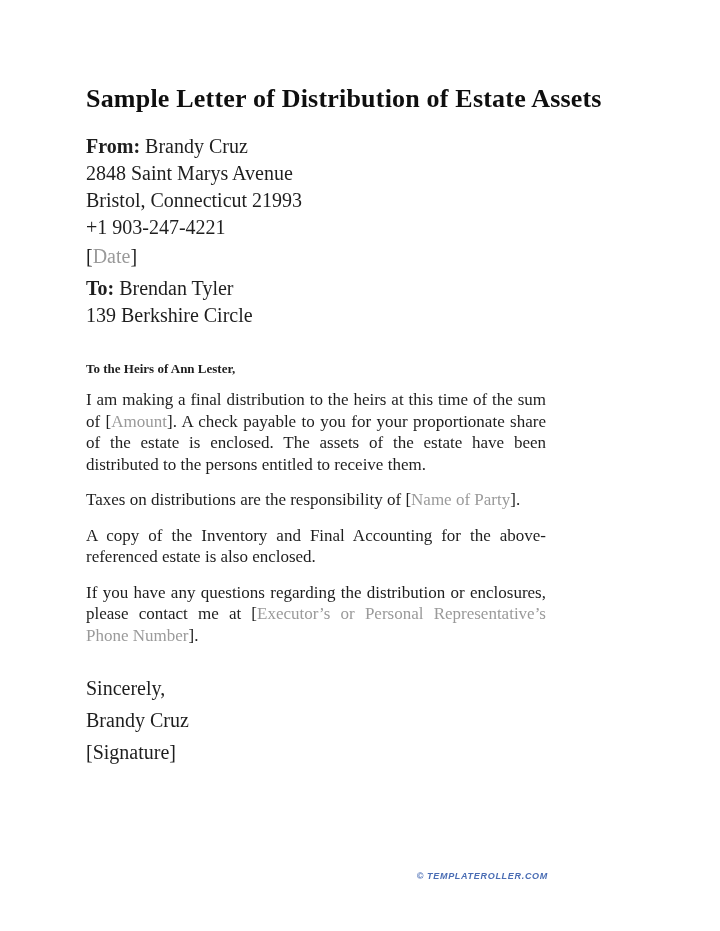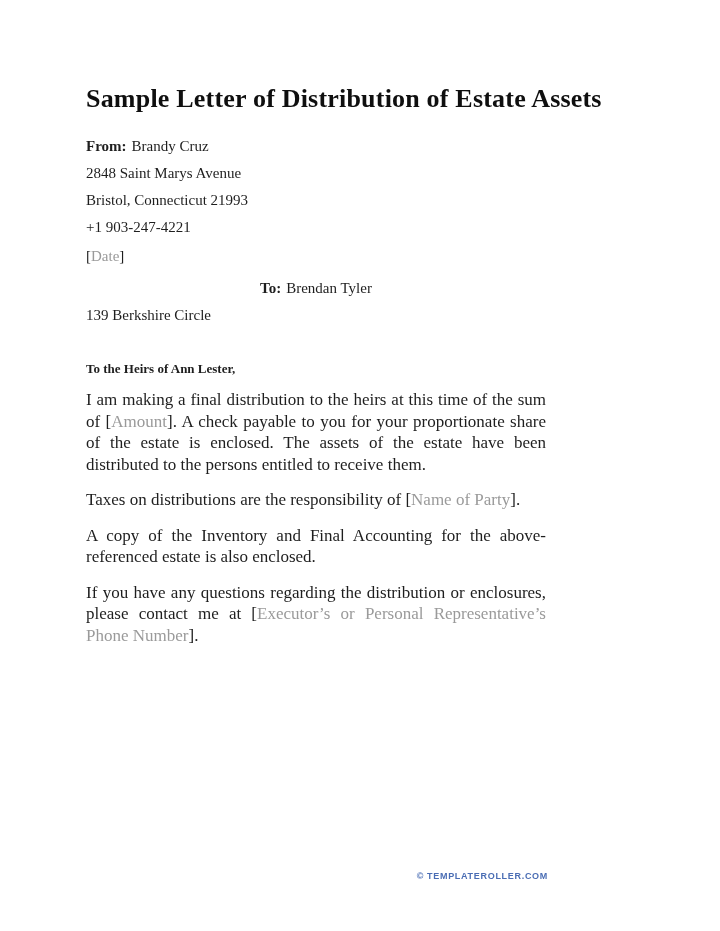--- a/index.html
+++ b/index.html
@@ -16,27 +16,27 @@
   }
   .title {
     font-size: 26px;
     font-weight: 700;
     color: #0f0f0f;
     margin: 0 0 24px 0;
     white-space: nowrap;
     letter-spacing: 0.2px;
   }
   .line {
-    font-size: 15px;
+    font-size: 20px;
     line-height: 17px;
     margin: 0 0 10px 0;
   }
   .label { font-weight: 700; margin-right: 5px; }
   .date-line { margin-top: 12px; }
-  .to-line { margin-top: 15px; text-align: center; }
+  .to-line { margin-top: 15px; }
   .salutation {
     font-size: 13px;
     font-weight: 700;
     line-height: 17px;
     margin: 36px 0 12px 0;
   }
   .para {
     font-size: 17px;
     line-height: 21.5px;
     text-align: justify;
@@ -48,20 +48,21 @@
   .footer {
     position: absolute;
     top: 871px;
     right: 84px;
     font-family: "Liberation Sans", sans-serif;
     font-size: 9px;
     font-weight: 700;
     letter-spacing: 0.7px;
     color: #4a6db4;
     white-space: nowrap;
+    font-style: italic;
   }
   .footer .copy { margin-right: 3px; }
 </style>
 </head>
 <body>
 
 <div class="page">
 
   <h1 class="title">Sample Letter of Distribution of Estate Assets</h1>
 
@@ -78,16 +79,21 @@
   <p class="salutation">To the Heirs of Ann Lester,</p>
 
   <p class="para"><span>I am making a final distribution to the heirs at this time of the sum of </span><span>[</span><span class="ph">Amount</span><span>]</span><span>. A check payable to you for your proportionate share of the estate is enclosed. The assets of the estate have been distributed to the persons entitled to receive them.</span></p>
 
   <p class="para"><span>Taxes on distributions are the responsibility of </span><span>[</span><span class="ph">Name of Party</span><span>]</span><span>.</span></p>
 
   <p class="para">A copy of the Inventory and Final Accounting for the above-referenced estate is also enclosed.</p>
 
   <p class="para"><span>If you have any questions regarding the distribution or enclosures, please contact me at </span><span>[</span><span class="ph">Executor’s or Personal Representative’s Phone Number</span><span>]</span><span>.</span></p>
 
+  <div class="closing">
+    <p class="line">Sincerely,</p>
+    <p class="line">Brandy Cruz</p>
+    <p class="line">[Signature]</p>
+  </div>
 
   <div class="footer"><span class="copy">©</span><span>TEMPLATEROLLER.COM</span></div>
 
 </div>
 
 </body></html>

